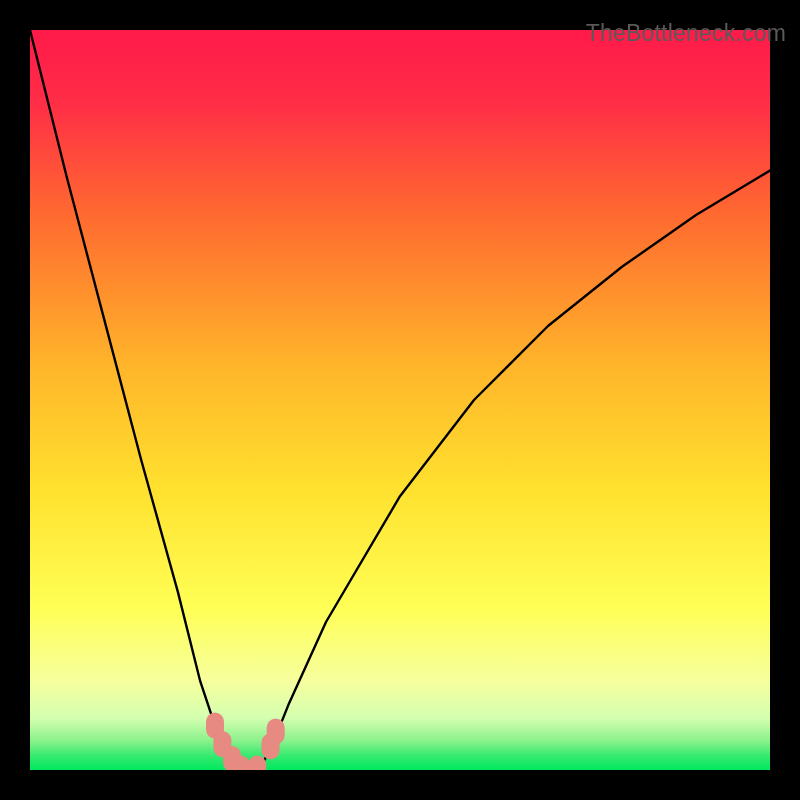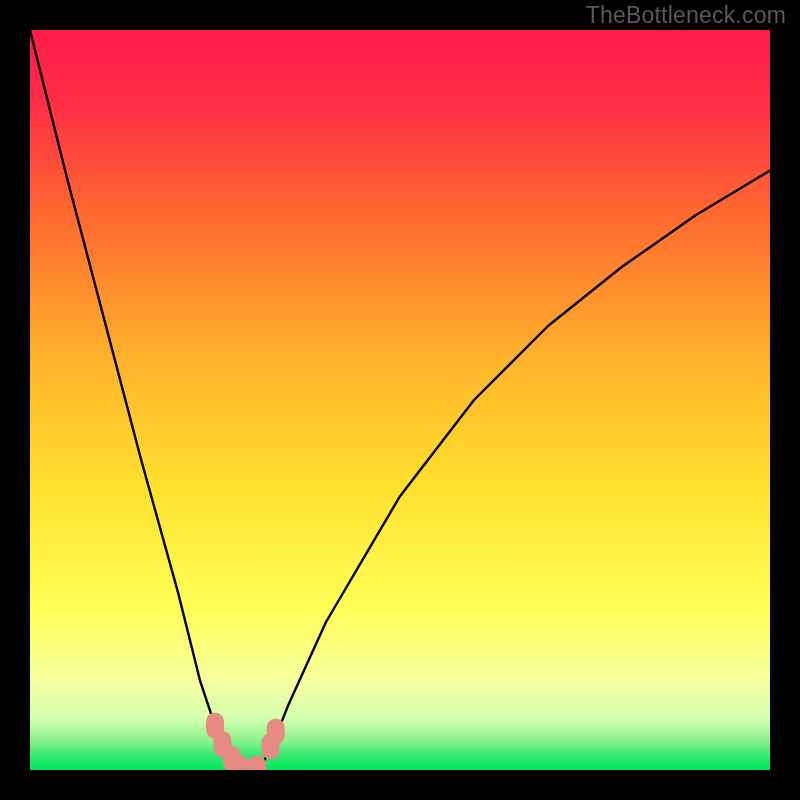--- a/index.html
+++ b/index.html
@@ -7,21 +7,21 @@
     padding: 0;
     width: 800px;
     height: 800px;
     background: #000;
     position: relative;
     font-family: Arial, Helvetica, sans-serif;
     overflow: hidden;
   }
   .watermark {
     position: absolute;
-    top: 2px;
+    top: 20px;
     right: 14px;
     color: #5a5a5a;
     font-size: 23px;
     font-weight: 400;
     letter-spacing: 0.2px;
     z-index: 10;
   }
   .frame {
     position: absolute;
     left: 30px;

